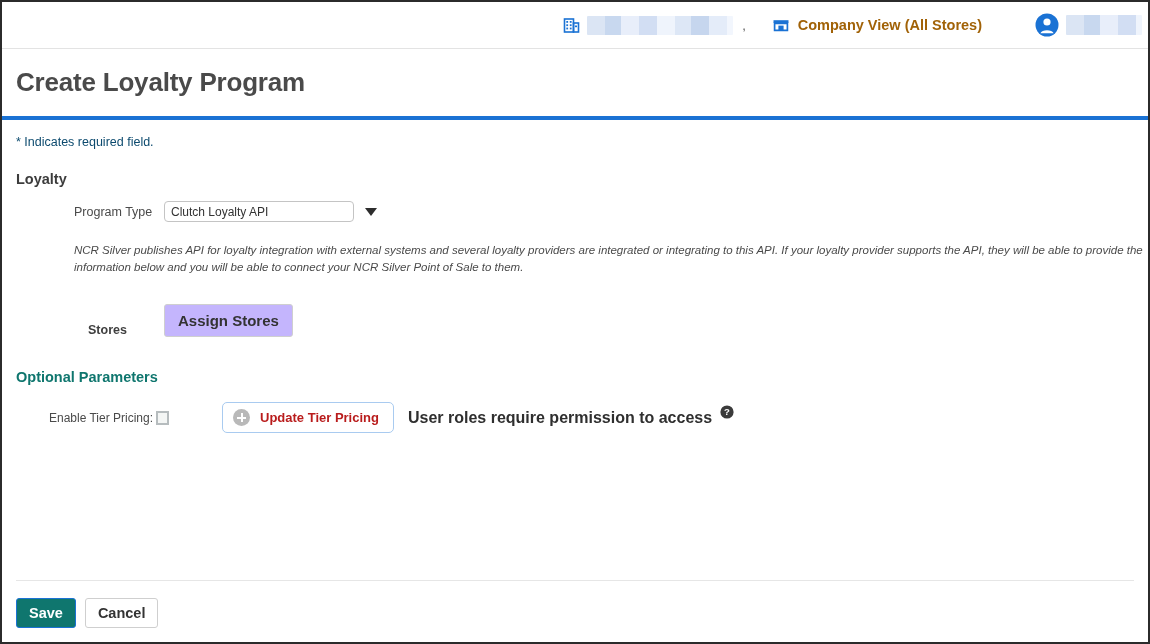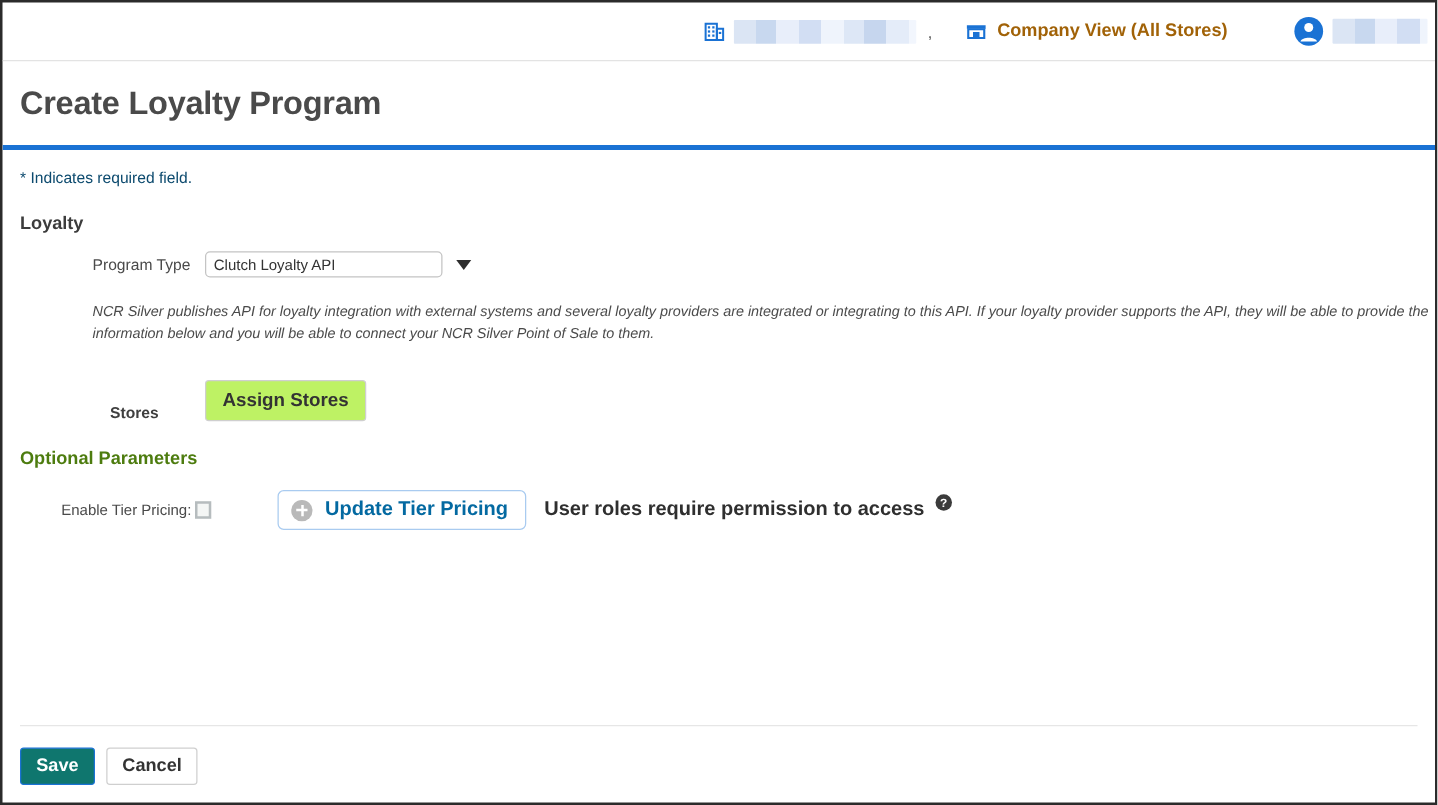--- a/index.html
+++ b/index.html
@@ -170,36 +170,36 @@
   }
   .stores-label {
     width: 148px;
     padding-left: 72px;
     box-sizing: border-box;
     font-size: 12.5px;
     font-weight: bold;
     color: #3f3f3f;
   }
   .btn-outline {
-    background: #bef264;
+    background: #c4b5fd;
     border: 1px solid #cfcfcf;
     border-radius: 3px;
     font-size: 15px;
     font-weight: bold;
     color: #333;
     padding: 7px 13px;
     cursor: pointer;
     font-family: "Liberation Sans", sans-serif;
   }
 
   .opt-head {
     font-size: 14.5px;
     font-weight: bold;
-    color: #4d7c0f;
-    margin-top: 22px;
+    color: #0f766e;
+    margin-top: 32px;
   }
   .tier-row {
     display: flex;
     align-items: center;
     margin-top: 17px;
   }
   .tier-label {
     width: 140px;
     padding-left: 33px;
     box-sizing: border-box;
@@ -233,23 +233,23 @@
     flex: 0 0 auto;
   }
   .plus-circle::before, .plus-circle::after {
     content: "";
     position: absolute;
     background: #ffffff;
   }
   .plus-circle::before { left: 4px; right: 4px; top: 7.5px; height: 2px; }
   .plus-circle::after { top: 4px; bottom: 4px; left: 7.5px; width: 2px; }
   .btn-tier-label {
-    font-size: 16px;
-    font-weight: bold;
-    color: #0369a1;
+    font-size: 13px;
+    font-weight: bold;
+    color: #b91c1c;
     white-space: nowrap;
   }
   .perm-text {
     margin-left: 14px;
     font-size: 16px;
     font-weight: bold;
     color: #2f2f2f;
     white-space: nowrap;
   }
   .help-icon {

